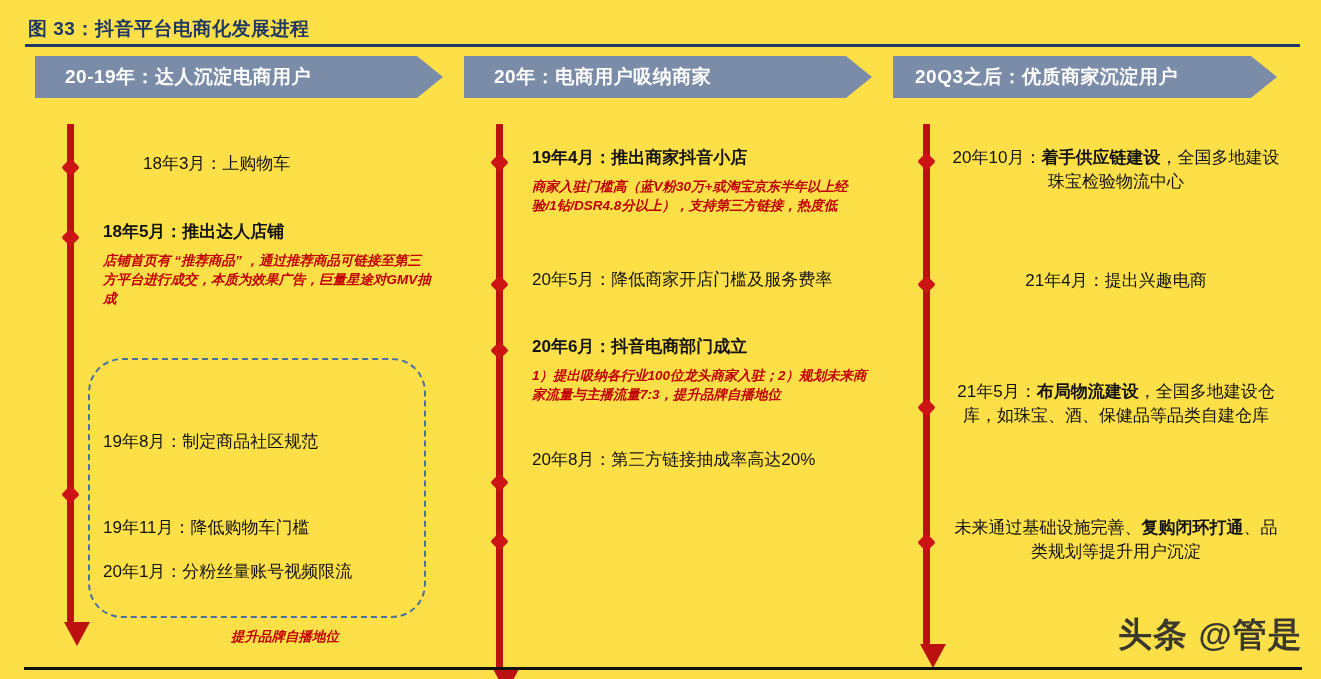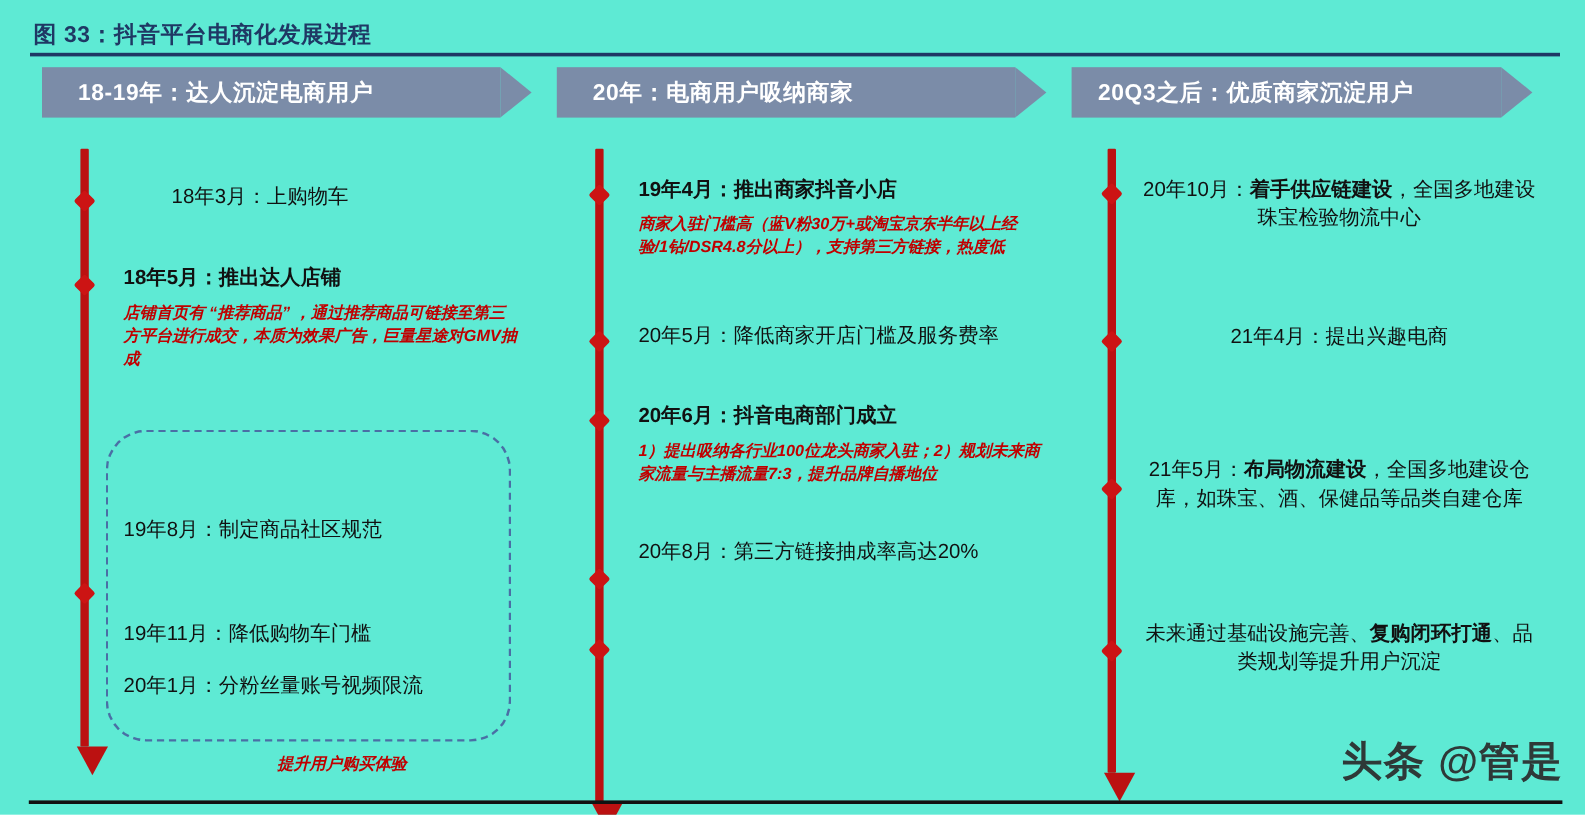--- a/index.html
+++ b/index.html
@@ -3,21 +3,21 @@
 <meta charset="utf-8">
 <style>
   html,body{margin:0;padding:0;}
   body{
     width:1321px;height:679px;
     background:#ffffff;
     font-family:"Liberation Sans","DejaVu Sans",sans-serif;
     overflow:hidden;
     position:relative;
   }
-  .page{position:absolute;left:0;top:0;width:1321px;height:679px;background:#5eead4;}
+  .page{position:absolute;left:0;top:0;width:1321px;height:679px;background:#fde047;}
 
   
   .fig-title{
     position:absolute;left:28px;top:16px;
     font-size:19px;font-weight:bold;color:#1f3864;
     letter-spacing:.5px;white-space:nowrap;
   }
   .title-rule{
     position:absolute;left:25px;top:44px;width:1275px;height:3px;background:#1f3864;
   }
@@ -109,21 +109,21 @@
 </head>
 <body>
 
 <div class="page">
 
   <div class="fig-title">图 33：抖音平台电商化发展进程</div>
   <div class="title-rule"></div>
 
   <div class="col col1">
     <div class="banner w1">
-      <span class="banner-text">18-19年：达人沉淀电商用户</span>
+      <span class="banner-text">20-19年：达人沉淀电商用户</span>
       <span class="banner-tip"></span>
     </div>
 
     <div class="timeline tl1"></div>
     <div class="tl-arrow tl1-arrow"></div>
 
     <div class="node" style="left:29px;top:105px;"></div>
     <div class="node" style="left:29px;top:175px;"></div>
     <div class="node" style="left:29px;top:432px;"></div>
 
@@ -145,21 +145,21 @@
       <div class="ev" style="left:68px;top:460px;width:330px;">
         <div class="head">19年11月：降低购物车门槛</div>
       </div>
 
       <div class="ev" style="left:68px;top:504px;width:340px;">
         <div class="head">20年1月：分粉丝量账号视频限流</div>
       </div>
     </div>
 
     <div class="dash-box"></div>
-    <div class="dash-caption">提升用户购买体验</div>
+    <div class="dash-caption">提升品牌自播地位</div>
   </div>
 
   <div class="col col2">
     <div class="banner w2">
       <span class="banner-text">20年：电商用户吸纳商家</span>
       <span class="banner-tip"></span>
     </div>
 
     <div class="timeline tl2"></div>
     <div class="tl-arrow tl2-arrow"></div>

